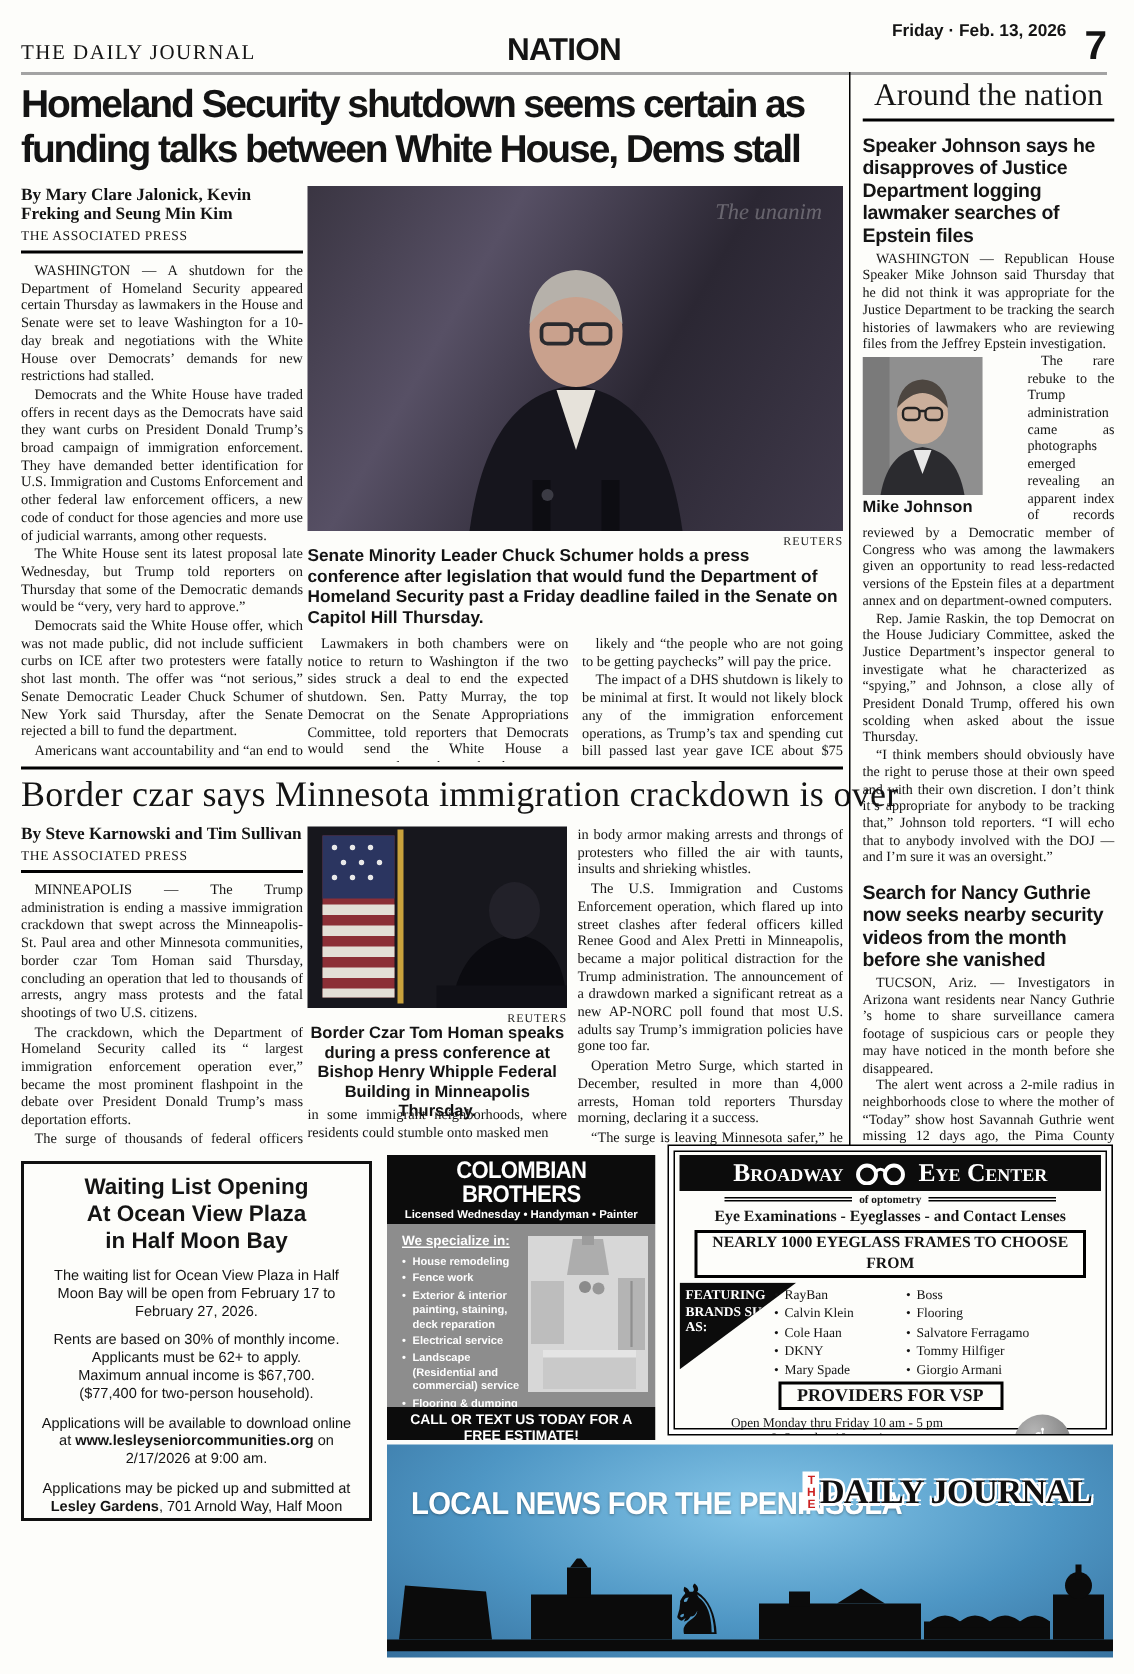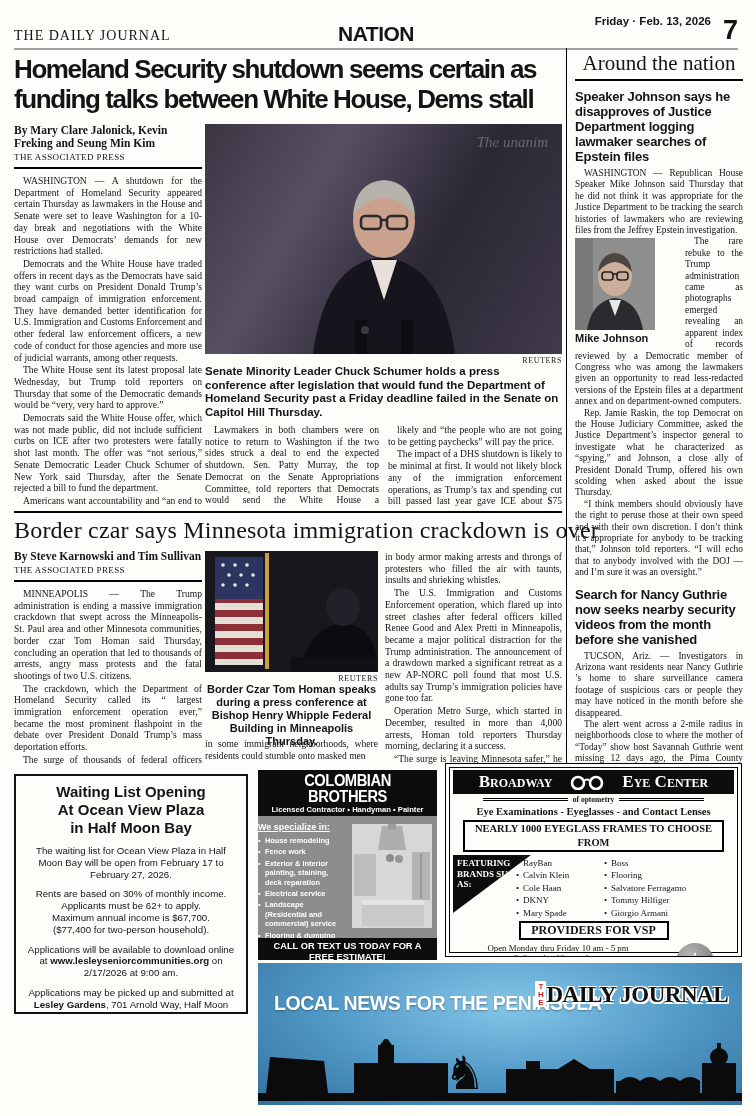--- a/index.html
+++ b/index.html
@@ -63,33 +63,33 @@
     border:2px solid #111; padding:7px 9px; text-align:center;
     font-family:"Liberation Sans",sans-serif; overflow:hidden; }
   .ad-waiting .t { font:bold 15px/18px "Liberation Sans",sans-serif; }
   .ad-waiting p { font:9.7px/11.8px "Liberation Sans",sans-serif; margin-top:8px; }
   .ad-waiting .b { font-weight:bold; }
   .ad-col { position:absolute; left:258px; top:770px; width:179px; height:190px; overflow:hidden;
     font-family:"Liberation Sans",sans-serif; }
   .ad-col .hdr { background:#0c0c0c; color:#fff; text-align:center; padding:3px 0 2px; }
   .ad-col .hdr .t { font:bold 16px/16px "Liberation Sans",sans-serif; letter-spacing:-0.5px; transform:scaleX(.92); }
   .ad-col .hdr .s { font:bold 7.6px/9px "Liberation Sans",sans-serif; }
-  .ad-col .bod { position:relative; background:#8d8d8d; color:#fff; height:122px; padding:6px 0; }
+  .ad-col .bod { position:relative; background:#8d8d8d; color:#fff; height:122px; padding:6px 10px; }
   .ad-col .spec { font:bold 9px/11px "Liberation Sans",sans-serif; text-decoration:underline; }
   .ad-col ul { list-style:none; width:88px; margin-top:3px; }
   .ad-col li { font:bold 7.4px/9.4px "Liberation Sans",sans-serif; padding-left:7px; position:relative; margin-bottom:2px; }
   .ad-col li:before { content:"•"; position:absolute; left:0; }
   .kitchen { position:absolute; right:5px; top:8px; width:80px; height:104px; background:#d9d9d9; overflow:hidden; }
   .ad-col .ftr { background:#0c0c0c; color:#fff; text-align:center; padding:3px 2px; position:relative; height:34px; }
   .ad-col .cta { font:bold 9.3px/11px "Liberation Sans",sans-serif; }
   .ad-eye { position:absolute; left:445px; top:763px; width:297px; height:194px;
     border:1px solid #000; box-shadow:inset 0 0 0 3px #fff, inset 0 0 0 4px #000;
     padding:6px 7px 4px; font-family:"Liberation Serif",serif; overflow:hidden; }
   .eye-banner { background:#0c0c0c; color:#fff; height:24px; display:flex; align-items:center;
-    justify-content:center; gap:16px; font-variant:small-caps; font:bold 17px "Liberation Serif",serif; }
+    justify-content:center; gap:6px; font-variant:small-caps; font:bold 17px "Liberation Serif",serif; }
   .eye-banner .nm { font-variant:small-caps; }
   .opto-row { display:flex; align-items:center; gap:5px; margin:1px 30px 0; }
   .opto-row .ln { flex:1; border-top:3px double #000; height:0; }
   .opto { font:bold 7.5px/9px "Liberation Serif",serif; }
   .exam { text-align:center; font:bold 10.5px/13px "Liberation Serif",serif; margin-top:1px; }
   .frames { border:2px solid #000; margin:2px 10px 0; text-align:center;
     font:bold 10.5px/14px "Liberation Serif",serif; }
   .brands-row { display:flex; margin-top:3px; }
   .feat { width:78px; height:58px; background:#0c0c0c; color:#fff;
     clip-path:polygon(0 0,100% 0,0 100%); padding:3px 4px; font:bold 9px/10.5px "Liberation Serif",serif; }
@@ -283,21 +283,21 @@
     <p><span>Applications may be picked up and submitted at </span><span class="b">Lesley Gardens</span><span>, 701 Arnold Way, Half Moon Bay, Mon-Fri, from 9 - 4 pm</span></p>
     <p><span>Applications can also be submitted by email to </span><span class="b">cmedina@lesleysc.org</span><span> or by fax to </span><span class="b">650-726-5888</span></p>
     <p class="b">For more information please call: 650-726-5863.</p>
     <p>Entry on the Waiting List is determined by the date and time of receipt of completed applications.</p>
 
   </div>
 
   <div class="ad-col">
     <div class="hdr">
       <div class="t">COLOMBIAN BROTHERS</div>
-      <div class="s">Licensed Contractor • Handyman • Painter</div>
+      <div class="s">Licensed Wednesday • Handyman • Painter</div>
     </div>
     <div class="bod">
       <div class="spec">We specialize in:</div>
       <ul>
         <li>House remodeling</li>
         <li>Fence work</li>
         <li>Exterior &amp; interior painting, staining, deck reparation</li>
         <li>Electrical service</li>
         <li>Landscape (Residential and commercial) service</li>
         <li>Flooring &amp; dumping service</li>

